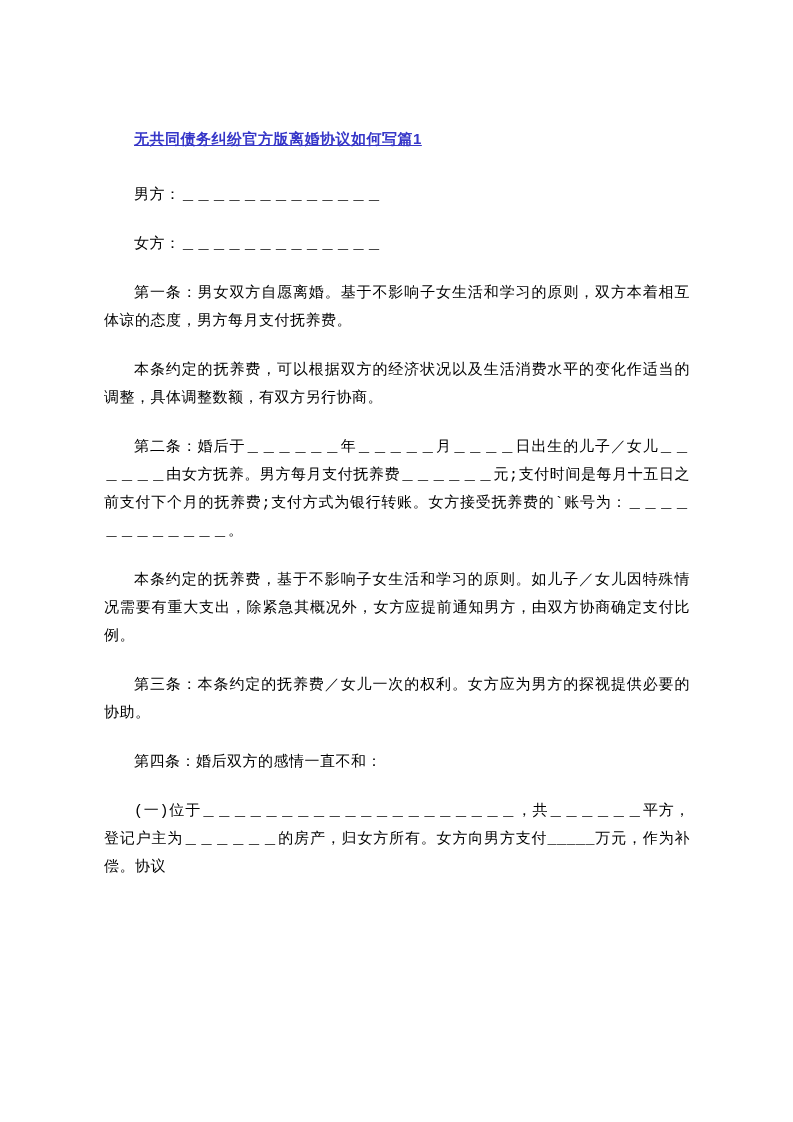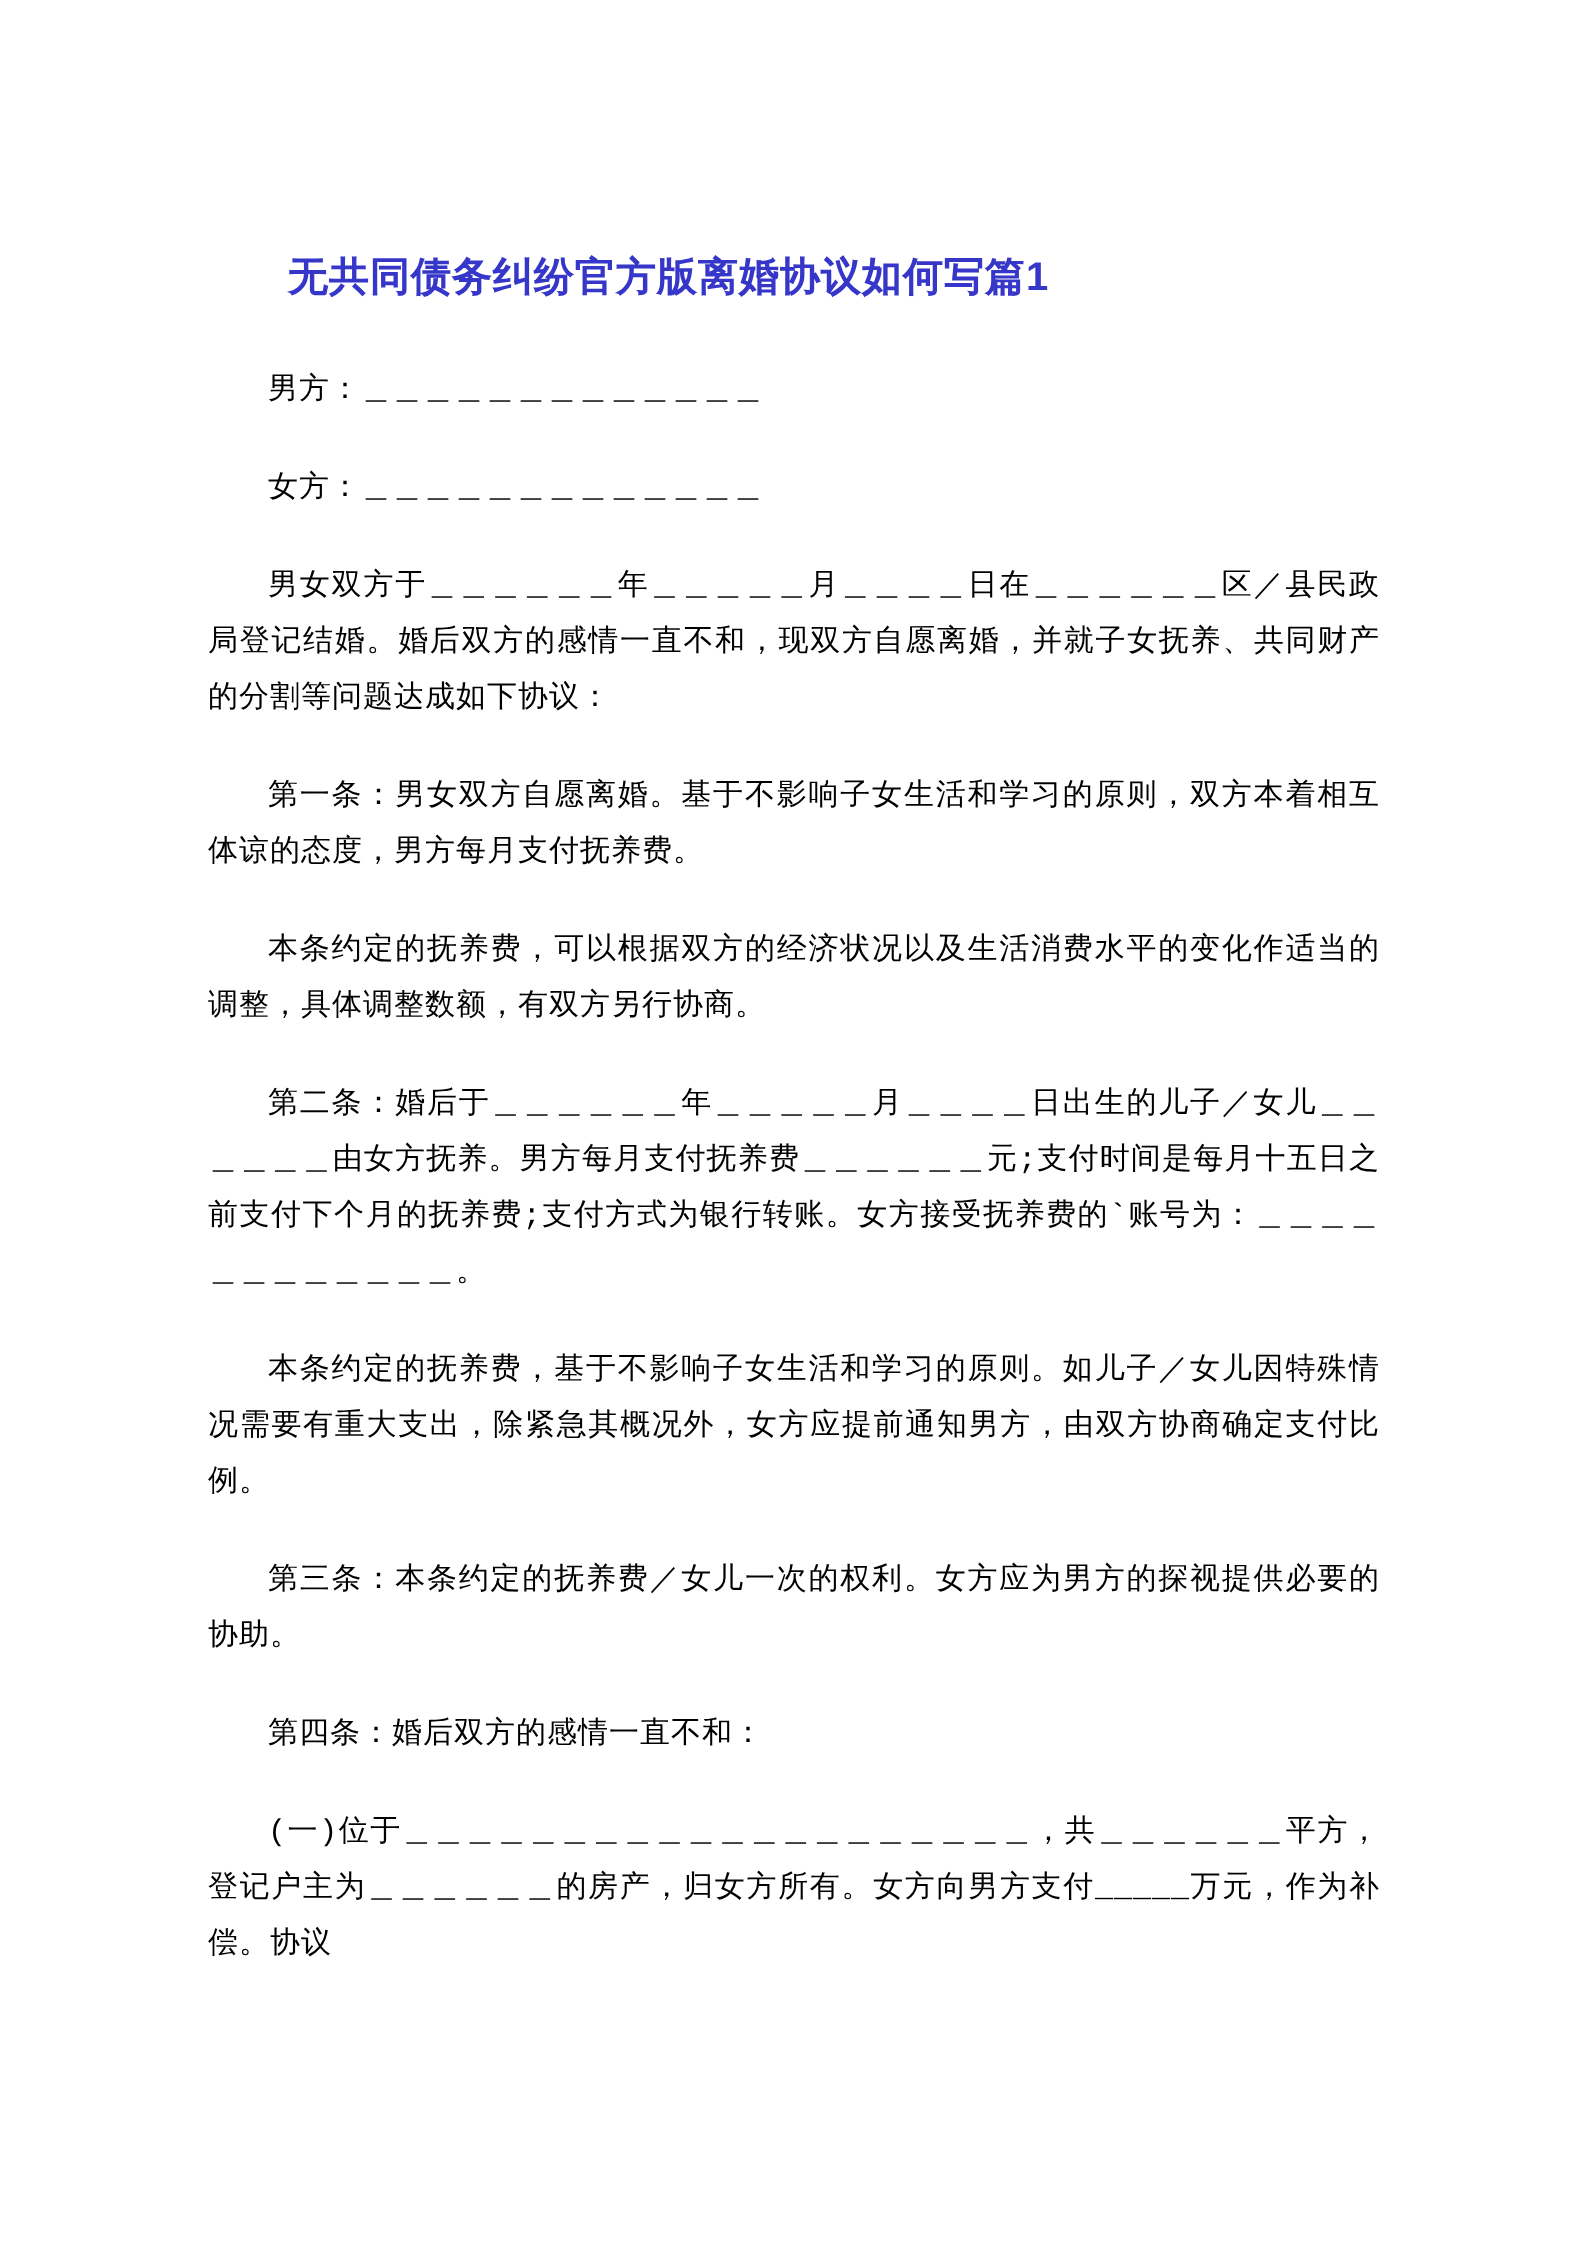--- a/index.html
+++ b/index.html
@@ -15,25 +15,26 @@
     }
     .page {
       box-sizing: border-box;
       width: 793px;
       height: 1122px;
       padding: 128px 103px 60px 104px;
       background: #ffffff;
     }
     .doc-title {
       margin: 0 0 32px 0;
-      font-size: 20px;
+      font-size: 15px;
       font-weight: bold;
       line-height: 22px;
       text-indent: 2em;
       letter-spacing: 0.5px;
+      text-decoration: underline;
     }
     .doc-paragraph {
       margin: 0 0 21px 0;
       font-size: 15px;
       color: #000000;
       line-height: 28px;
       text-indent: 2em;
       text-align: justify;
       letter-spacing: 0.5px;
       word-break: break-all;
@@ -41,21 +42,20 @@
     }
   </style>
 </head>
 <body>
 
 <div class="page">
   <h1 class="doc-title" style="color: rgb(54, 54, 200);">无共同债务纠纷官方版离婚协议如何写篇1</h1>
 
   <p class="doc-paragraph">男方：＿＿＿＿＿＿＿＿＿＿＿＿＿</p>
   <p class="doc-paragraph">女方：＿＿＿＿＿＿＿＿＿＿＿＿＿</p>
-  <p class="doc-paragraph">男女双方于＿＿＿＿＿＿年＿＿＿＿＿月＿＿＿＿日在＿＿＿＿＿＿区／县民政局登记结婚。婚后双方的感情一直不和，现双方自愿离婚，并就子女抚养、共同财产的分割等问题达成如下协议：</p>
   <p class="doc-paragraph">第一条：男女双方自愿离婚。基于不影响子女生活和学习的原则，双方本着相互体谅的态度，男方每月支付抚养费。</p>
   <p class="doc-paragraph">本条约定的抚养费，可以根据双方的经济状况以及生活消费水平的变化作适当的调整，具体调整数额，有双方另行协商。</p>
   <p class="doc-paragraph">第二条：婚后于＿＿＿＿＿＿年＿＿＿＿＿月＿＿＿＿日出生的儿子／女儿＿＿＿＿＿＿由女方抚养。男方每月支付抚养费＿＿＿＿＿＿元;支付时间是每月十五日之前支付下个月的抚养费;支付方式为银行转账。女方接受抚养费的`账号为：＿＿＿＿＿＿＿＿＿＿＿＿。</p>
   <p class="doc-paragraph">本条约定的抚养费，基于不影响子女生活和学习的原则。如儿子／女儿因特殊情况需要有重大支出，除紧急其概况外，女方应提前通知男方，由双方协商确定支付比例。</p>
   <p class="doc-paragraph">第三条：本条约定的抚养费／女儿一次的权利。女方应为男方的探视提供必要的协助。</p>
   <p class="doc-paragraph">第四条：婚后双方的感情一直不和：</p>
   <p class="doc-paragraph">(一)位于＿＿＿＿＿＿＿＿＿＿＿＿＿＿＿＿＿＿＿＿，共＿＿＿＿＿＿平方，登记户主为＿＿＿＿＿＿的房产，归女方所有。女方向男方支付_____万元，作为补偿。协议</p>
 </div>
 
 </body></html>

